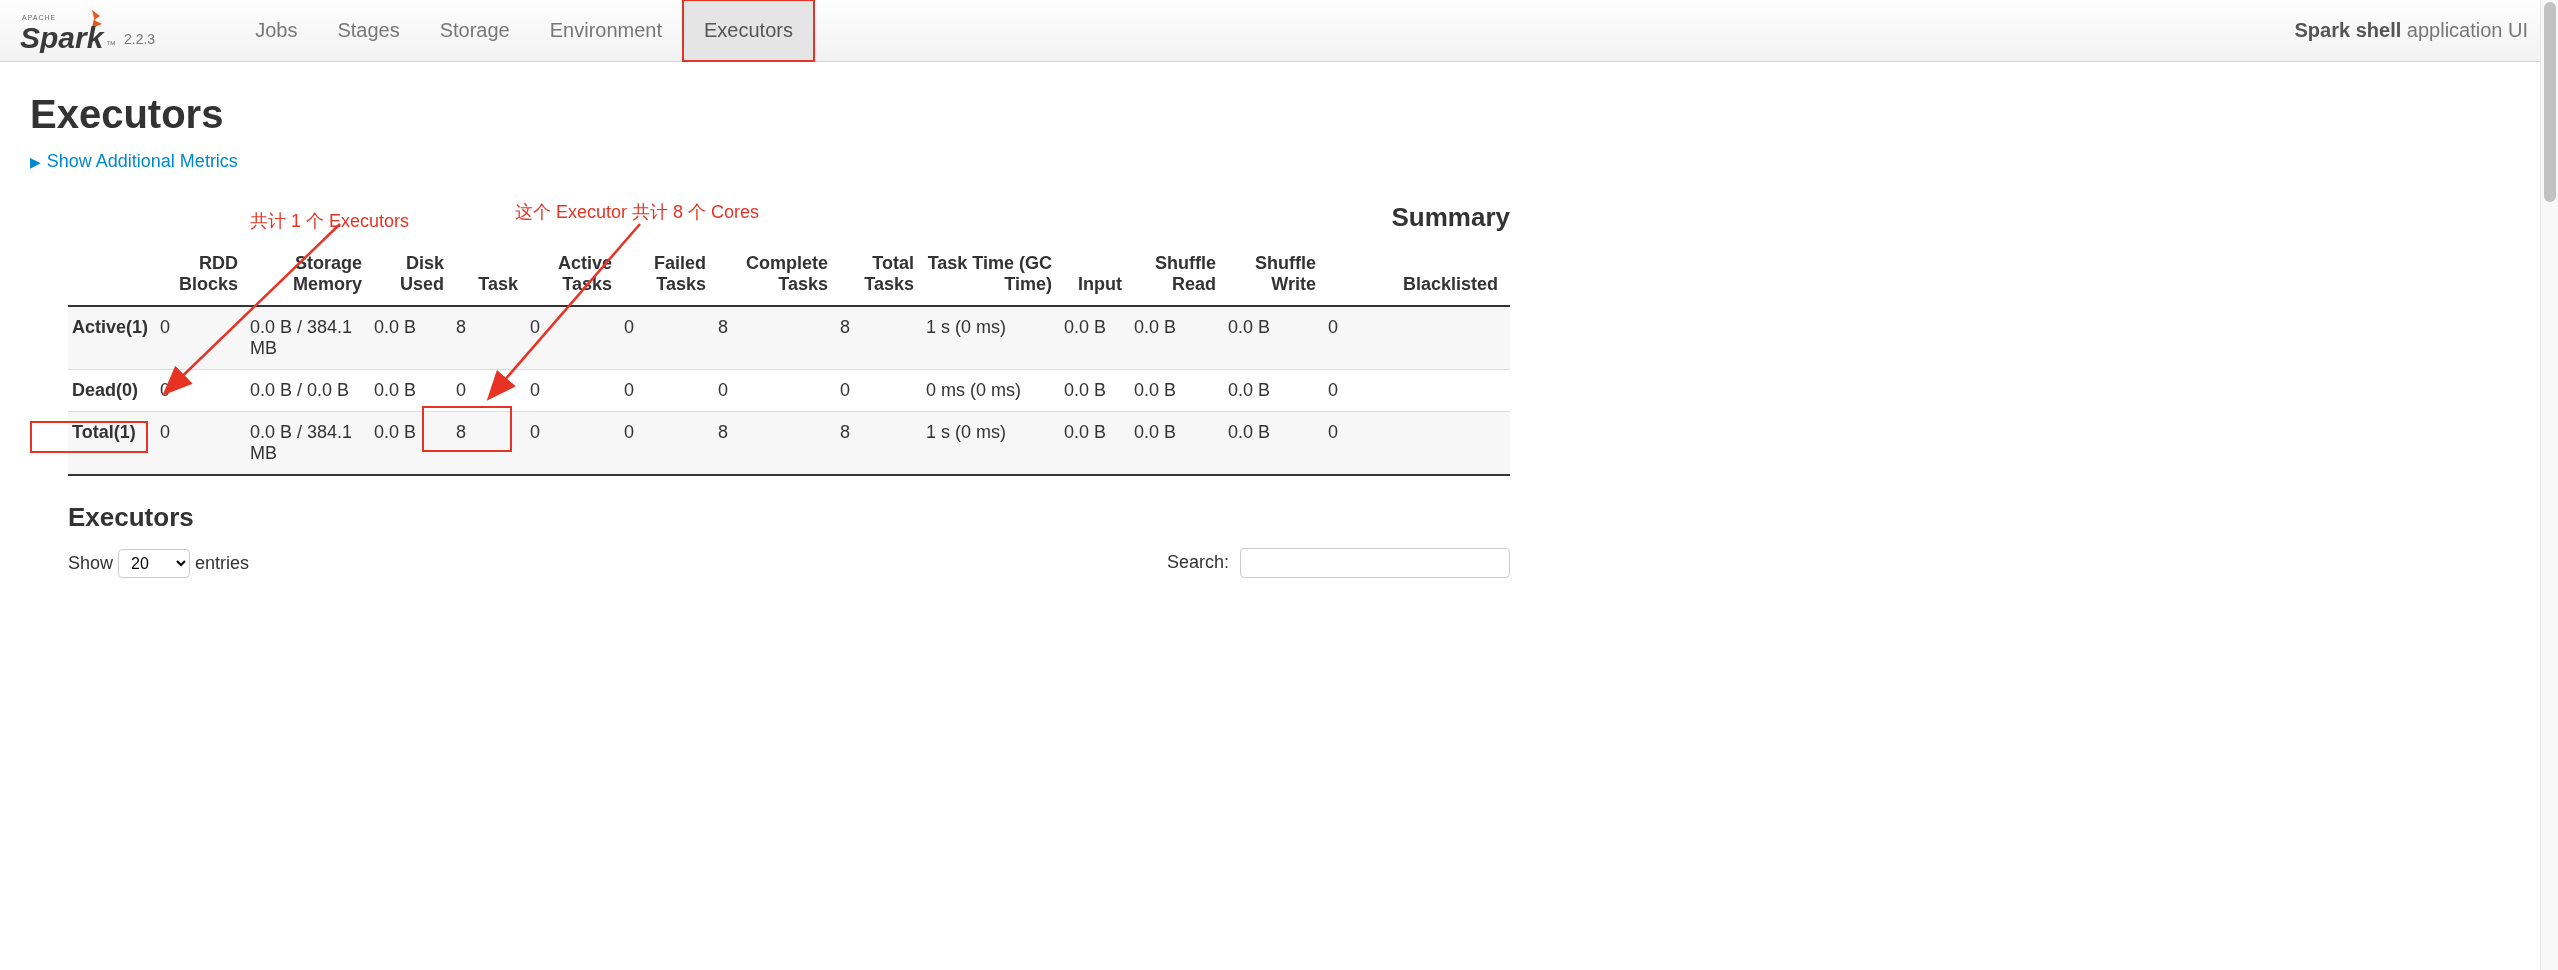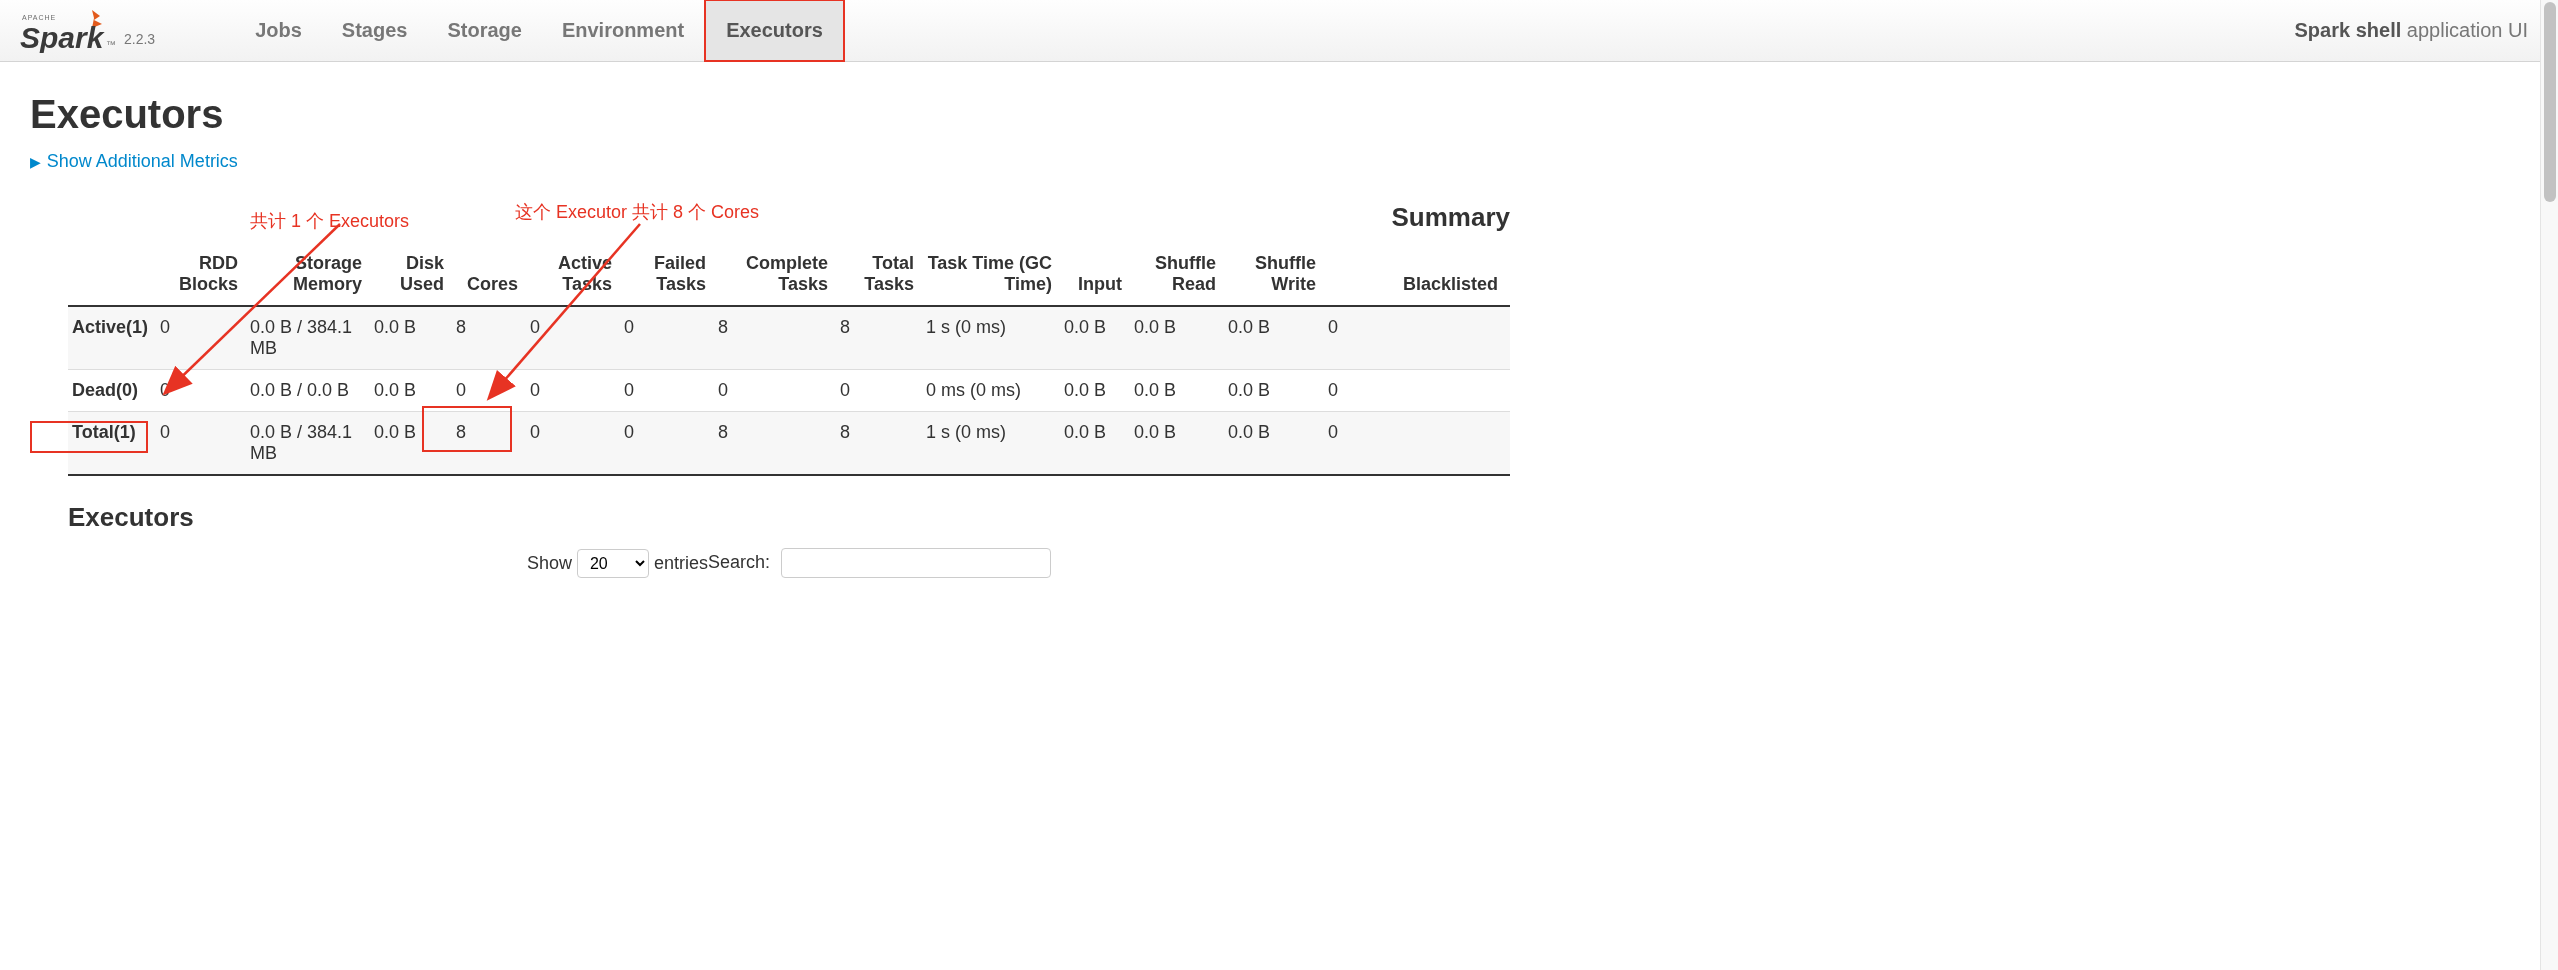--- a/index.html
+++ b/index.html
@@ -28,21 +28,20 @@
   .version {
     font-size: 14px;
     color: #777;
     margin-left: 8px;
     margin-bottom: 6px;
   }
   .nav-tabs {
     display: flex;
     height: 100%;
     align-items: stretch;
-    font-weight: bold;
   }
   .nav-tab {
     display: flex;
     align-items: center;
     padding: 0 20px;
     color: #777;
     font-size: 20px;
     cursor: pointer;
     text-decoration: none;
   }
@@ -117,21 +116,21 @@
     font-size: 18px;
     pointer-events:none;
   }
   .redbox {
     position: absolute;
     border: 2px solid #e73323;
     pointer-events:none;
   }
   .exec-controls {
     display: flex;
-    justify-content: center;
+    justify-content: space-between;
     align-items: center;
     margin-top: 15px;
     padding-left: 38px;
   }
   .exec-controls select {
     font-size: 16px;
     padding: 4px 24px 4px 8px;
     border: 1px solid #ccc;
     border-radius: 4px;
     background: #fff;
@@ -215,21 +214,21 @@
 
     <h2 class="section-title" style="margin-left:0;text-align:right;">Summary</h2>
 
     <table class="summary">
       <thead>
         <tr>
           <th style="width:86px"></th>
           <th style="width:90px">RDD Blocks</th>
           <th style="width:124px">Storage Memory</th>
           <th style="width:82px">Disk Used</th>
-          <th style="width:74px">Cores</th>
+          <th style="width:74px">Task</th>
           <th style="width:94px">Active Tasks</th>
           <th style="width:94px">Failed Tasks</th>
           <th style="width:122px">Complete Tasks</th>
           <th style="width:86px">Total Tasks</th>
           <th style="width:138px">Task Time (GC Time)</th>
           <th style="width:70px">Input</th>
           <th style="width:94px">Shuffle Read</th>
           <th style="width:100px">Shuffle Write</th>
           <th>Blacklisted</th>
         </tr>

